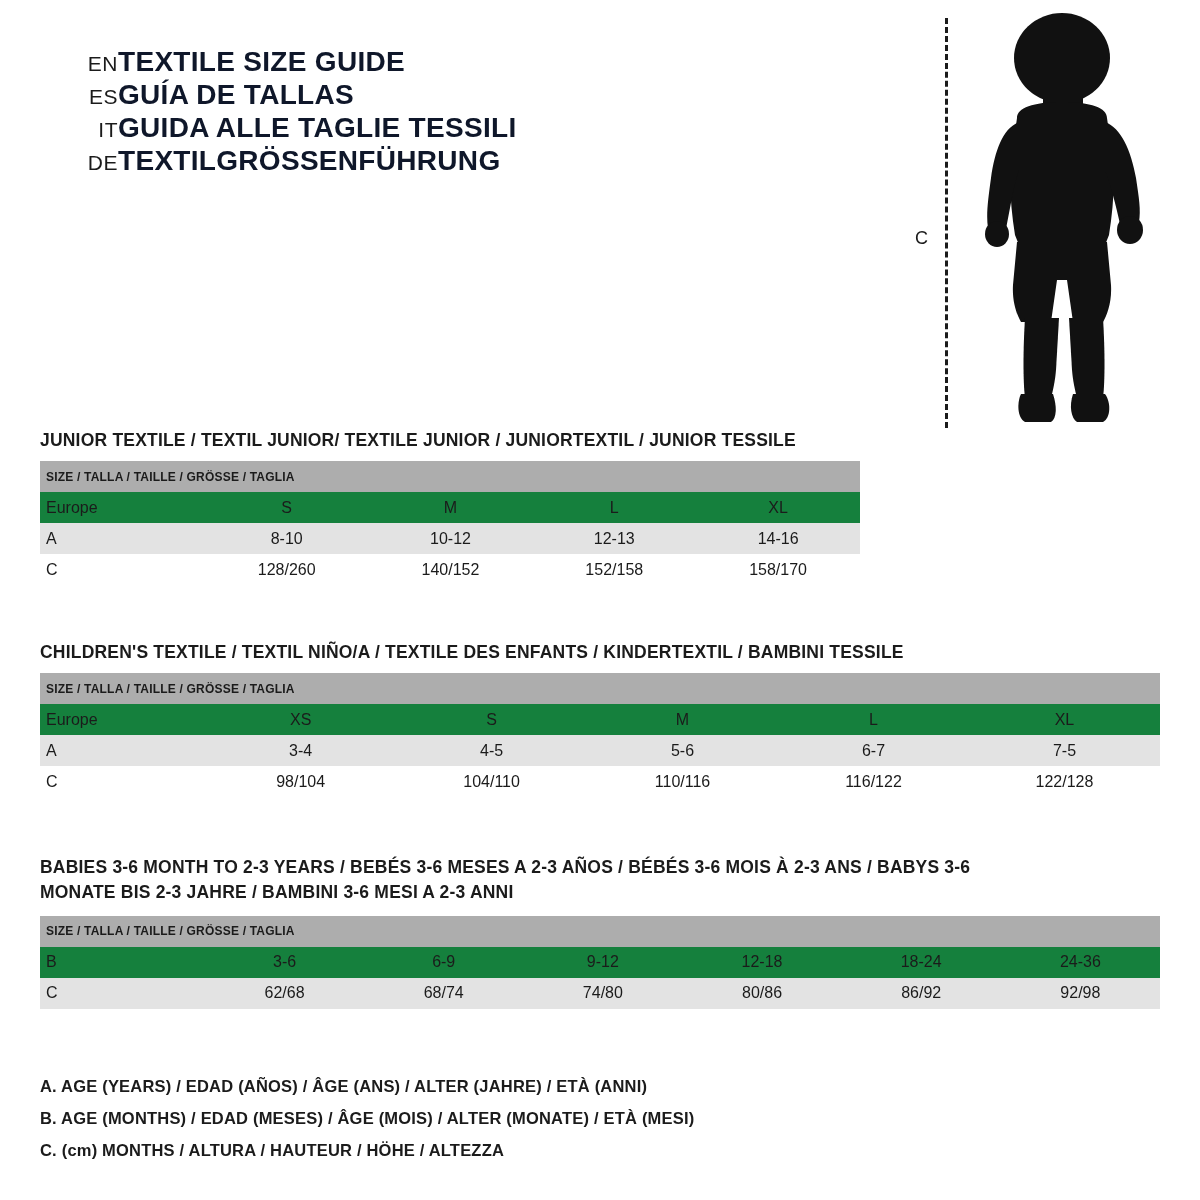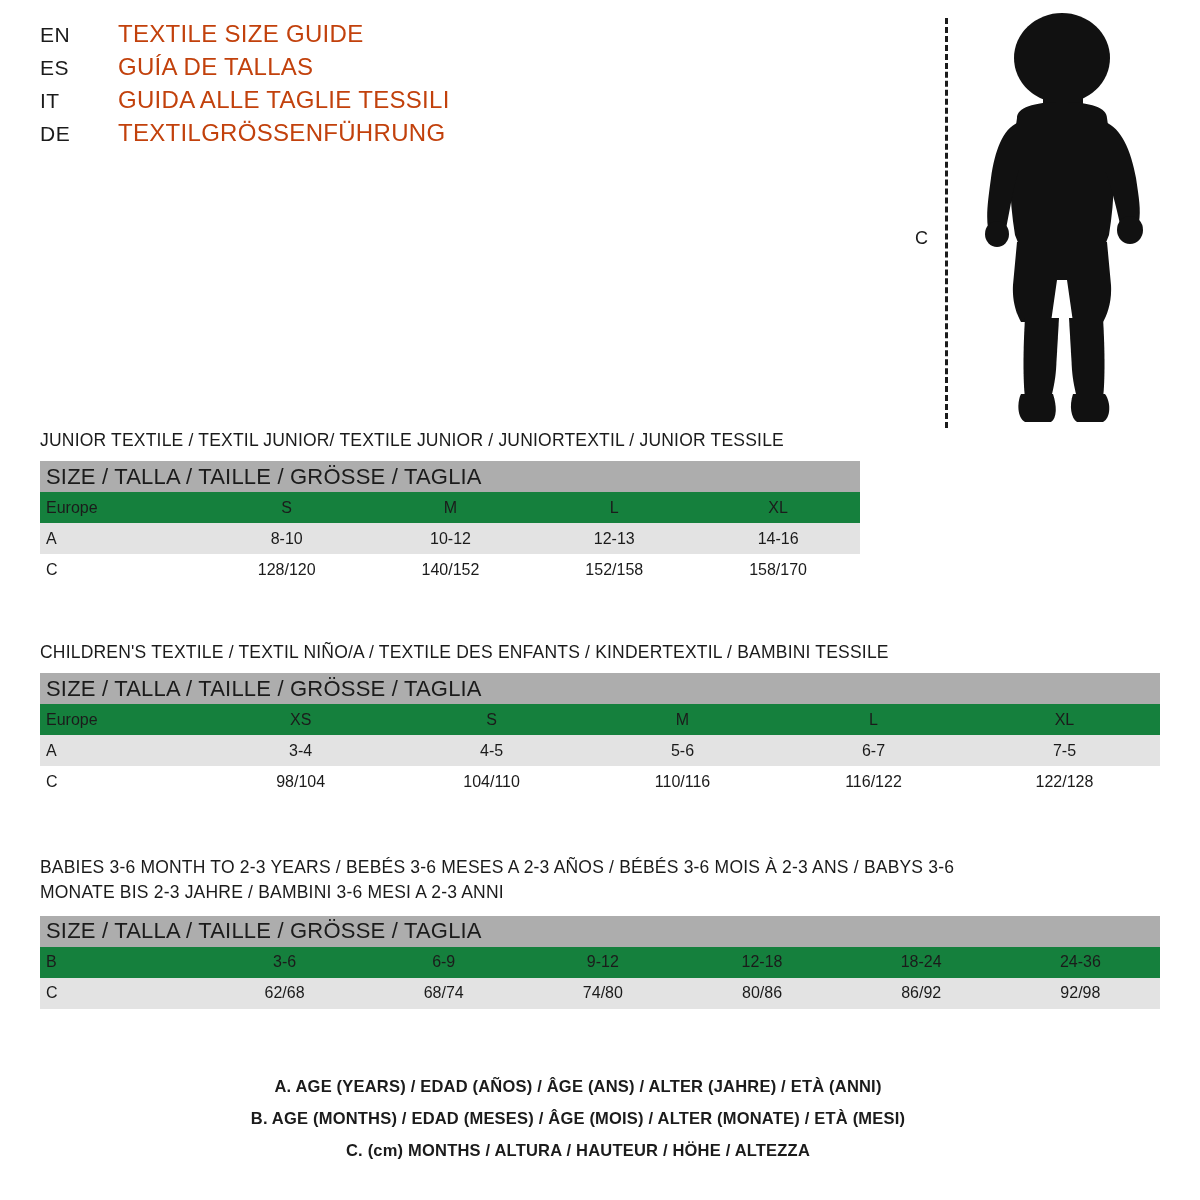--- a/index.html
+++ b/index.html
@@ -13,39 +13,40 @@
     font-family: "Liberation Sans", sans-serif;
     color: #1b1b1b;
     position: relative;
     overflow: hidden;
   }
 
   
   .header {
     position: absolute;
     left: 40px;
-    top: 20px;
+    top: 46px;
     width: 860px;
+    text-align: right;
   }
   .lang-row {
     display: flex;
     align-items: baseline;
     height: 33px;
   }
   .lang-code {
     width: 78px;
     font-size: 21px;
     letter-spacing: 0.5px;
     color: #1b1b1b;
   }
   .lang-title {
-    font-size: 24px;
-    font-weight: normal;
+    font-size: 28px;
+    font-weight: bold;
     letter-spacing: 0.3px;
-    color: #c2410c;
+    color: #0f172a;
   }
 
   
   .figure-area {
     position: absolute;
     left: 900px;
     top: 10px;
     width: 280px;
     height: 420px;
   }
@@ -73,63 +74,62 @@
   }
 
   
   .section {
     position: absolute;
     left: 40px;
     width: 1120px;
   }
   .section-title {
     font-size: 17.5px;
-    font-weight: normal;
+    font-weight: bold;
     letter-spacing: 0.2px;
     color: #1b1b1b;
     margin-bottom: 8px;
     line-height: 1.45;
   }
   table.size-table {
     border-collapse: collapse;
     font-size: 16px;
     color: #1b1b1b;
   }
   table.size-table td {
     padding: 0;
     height: 31px;
     vertical-align: middle;
   }
   .hdr-row td {
     background: #adadad;
-    font-weight: normal;
-    font-size: 22px;
+    font-weight: bold;
+    font-size: 12px;
     letter-spacing: 0.2px;
     margin-top: 44px;
   }
   .row-alt td { background: #15803d; }
   .row-plain td { background: #ffffff; }
   .row-grey td { background: #e3e3e3; }
   .cell-left {
     padding-left: 6px !important;
     text-align: left;
   }
   .cell-center { text-align: center; }
 
   
   .tbl-junior { width: 820px; }
   .tbl-children { width: 1120px; }
   .tbl-babies { width: 1120px; }
 
   
   .legend {
     position: absolute;
-    left: 28px;
+    left: 40px;
     width: 1100px;
-    text-align: center;
   }
   .legend-line {
     font-size: 16.5px;
     font-weight: bold;
     color: #1b1b1b;
     line-height: 1.95;
     letter-spacing: 0.2px;
   }
 </style>
 </head>
@@ -211,21 +211,21 @@
     </tr>
     <tr class="row-grey">
       <td class="cell-left">A</td>
       <td class="cell-center">8-10</td>
       <td class="cell-center">10-12</td>
       <td class="cell-center">12-13</td>
       <td class="cell-center">14-16</td>
     </tr>
     <tr class="row-plain">
       <td class="cell-left">C</td>
-      <td class="cell-center">128/120</td>
+      <td class="cell-center">128/260</td>
       <td class="cell-center">140/152</td>
       <td class="cell-center">152/158</td>
       <td class="cell-center">158/170</td>
     </tr>
   </tbody>
     </table>
 </div>
 
 <div class="section" style="top:640px;">
   <div class="section-title">CHILDREN'S TEXTILE / TEXTIL NIÑO/A / TEXTILE DES ENFANTS / KINDERTEXTIL / BAMBINI TESSILE</div>

